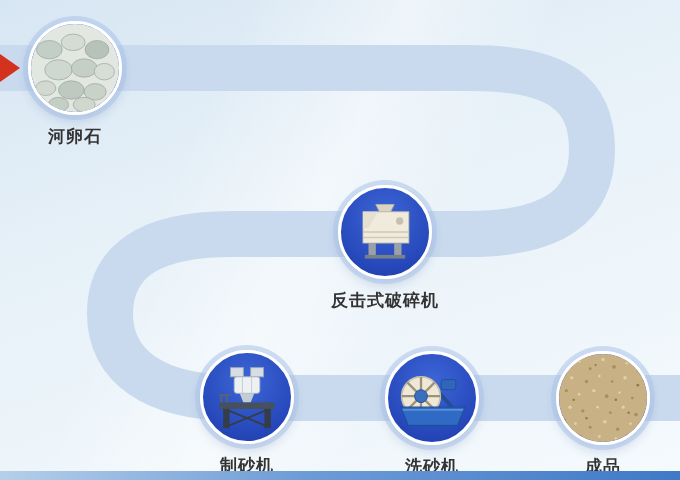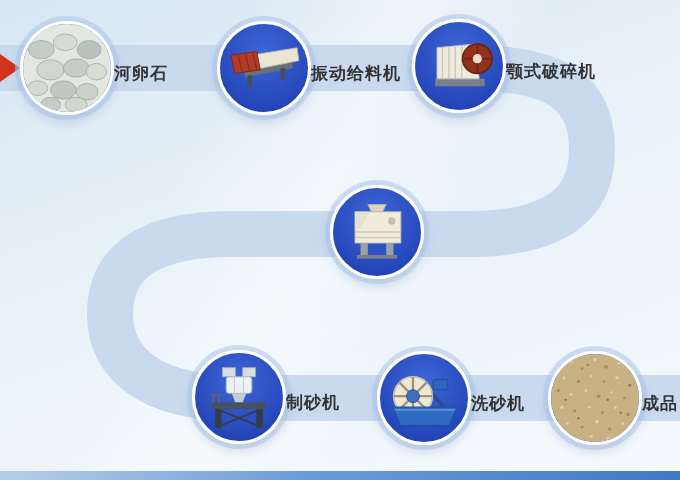--- a/index.html
+++ b/index.html
@@ -13,21 +13,21 @@
   .stage::before{
     content:"";
     position:absolute;inset:0;
     background:linear-gradient(115deg,rgba(255,255,255,0) 28%,rgba(255,255,255,.45) 46%,rgba(255,255,255,0) 62%);
     pointer-events:none;
   }
   .flow-svg{position:absolute;left:0;top:0;z-index:1;}
   .station{
     position:absolute;
     width:110px;
-    display:flex;flex-direction:row;align-items:center;
+    display:flex;flex-direction:column;align-items:center;
     z-index:2;
   }
   .circle{
     width:94px;height:94px;border-radius:50%;
     background:radial-gradient(circle at 50% 32%,#3d66d8 0%,#2648ba 68%,#1d3aa6 100%);
     border:3px solid #ffffff;
     box-shadow:0 0 0 5px rgba(173,197,233,.55),0 6px 12px rgba(40,70,140,.20);
     overflow:hidden;
     box-sizing:border-box;
     flex:0 0 auto;
@@ -70,69 +70,38 @@
           <ellipse cx="44" cy="72" rx="14" ry="10" fill="#bec9bf"></ellipse>
           <ellipse cx="70" cy="74" rx="12" ry="9" fill="#c8d2c8"></ellipse>
           <ellipse cx="58" cy="88" rx="12" ry="8" fill="#d0d7cd"></ellipse>
           <ellipse cx="30" cy="88" rx="11" ry="8" fill="#c3cec4"></ellipse>
         </g>
       </svg>
     </div>
     <div class="label">河卵石</div>
   </div>
 
-  <div class="station" style="left:217px;top:21px">
-    <div class="circle">
-      <svg viewBox="0 0 96 96">
-        <polygon points="26,52 78,42 80,48 28,58" fill="#6a7078"></polygon>
-        <rect x="30" y="56" width="5" height="13" fill="#474d55"></rect>
-        <rect x="66" y="48" width="5" height="13" fill="#474d55"></rect>
-        <polygon points="34,34 84,26 86,40 36,50" fill="#ebe5d5" stroke="#bdb7a5" stroke-width="1"></polygon>
-        <polygon points="12,34 40,30 44,50 16,54" fill="#b23b28" stroke="#7e2517" stroke-width="1"></polygon>
-        <line x1="20" y1="34" x2="24" y2="52" stroke="#7e2517" stroke-width="1"></line>
-        <line x1="28" y1="33" x2="32" y2="51" stroke="#7e2517" stroke-width="1"></line>
-        <line x1="36" y1="31" x2="40" y2="50" stroke="#7e2517" stroke-width="1"></line>
-      </svg>
-    </div>
-    <div class="label">振动给料机</div>
-  </div>
-
-  <div class="station" style="left:412px;top:19px">
-    <div class="circle">
-      <svg viewBox="0 0 96 96">
-        <polygon points="22,62 76,62 76,70 22,70" fill="#7b8088"></polygon>
-        <polygon points="24,28 66,24 70,62 24,62" fill="#efeadc" stroke="#c9c3b1" stroke-width="1"></polygon>
-        <line x1="30" y1="28" x2="30" y2="61" stroke="#cfc9b7" stroke-width="1.5"></line>
-        <line x1="37" y1="27" x2="37" y2="61" stroke="#cfc9b7" stroke-width="1.5"></line>
-        <line x1="44" y1="27" x2="44" y2="61" stroke="#cfc9b7" stroke-width="1.5"></line>
-        <line x1="51" y1="26" x2="51" y2="61" stroke="#cfc9b7" stroke-width="1.5"></line>
-        <circle cx="68" cy="40" r="16" fill="#93321c" stroke="#6e2412" stroke-width="2"></circle>
-        <line x1="68" y1="26" x2="68" y2="54" stroke="#6e2412" stroke-width="2"></line>
-        <line x1="54" y1="40" x2="82" y2="40" stroke="#6e2412" stroke-width="2"></line>
-        <circle cx="68" cy="40" r="5" fill="#e8e0cf"></circle>
-      </svg>
-    </div>
-    <div class="label">颚式破碎机</div>
-  </div>
+
 
 
   <div class="station" style="left:330px;top:185px">
     <div class="circle">
       <svg viewBox="0 0 96 96">
         <polygon points="38,18 58,18 54,26 42,26" fill="#d9d4c4" stroke="#b8b2a0" stroke-width="1"></polygon>
         <rect x="24" y="26" width="50" height="34" fill="#f0ebdd" stroke="#c6c0ae" stroke-width="1"></rect>
         <polygon points="24,26 40,26 30,44 24,44" fill="#e6e0d0"></polygon>
         <line x1="24" y1="48" x2="74" y2="48" stroke="#cfc9b7" stroke-width="1.5"></line>
         <line x1="24" y1="54" x2="74" y2="54" stroke="#cfc9b7" stroke-width="1.5"></line>
         <circle cx="64" cy="36" r="4" fill="#c6c0ae"></circle>
         <rect x="30" y="60" width="8" height="14" fill="#9aa1a9"></rect>
         <rect x="58" y="60" width="8" height="14" fill="#9aa1a9"></rect>
         <rect x="26" y="73" width="44" height="4" fill="#7b8088"></rect>
       </svg>
     </div>
+    <div class="label">反击式破碎机</div>
   </div>
 
   <div class="station" style="left:192px;top:350px">
     <div class="circle">
       <svg viewBox="0 0 96 96">
         <rect x="30" y="16" width="14" height="10" fill="#d7dde4" stroke="#9fa9b4" stroke-width="1"></rect>
         <rect x="52" y="16" width="14" height="10" fill="#d7dde4" stroke="#9fa9b4" stroke-width="1"></rect>
         <rect x="34" y="26" width="28" height="18" rx="3" fill="#eef1f4" stroke="#aab3bd" stroke-width="1"></rect>
         <line x1="43" y1="26" x2="43" y2="44" stroke="#c2cad2" stroke-width="1"></line>
         <line x1="53" y1="26" x2="53" y2="44" stroke="#c2cad2" stroke-width="1"></line>

